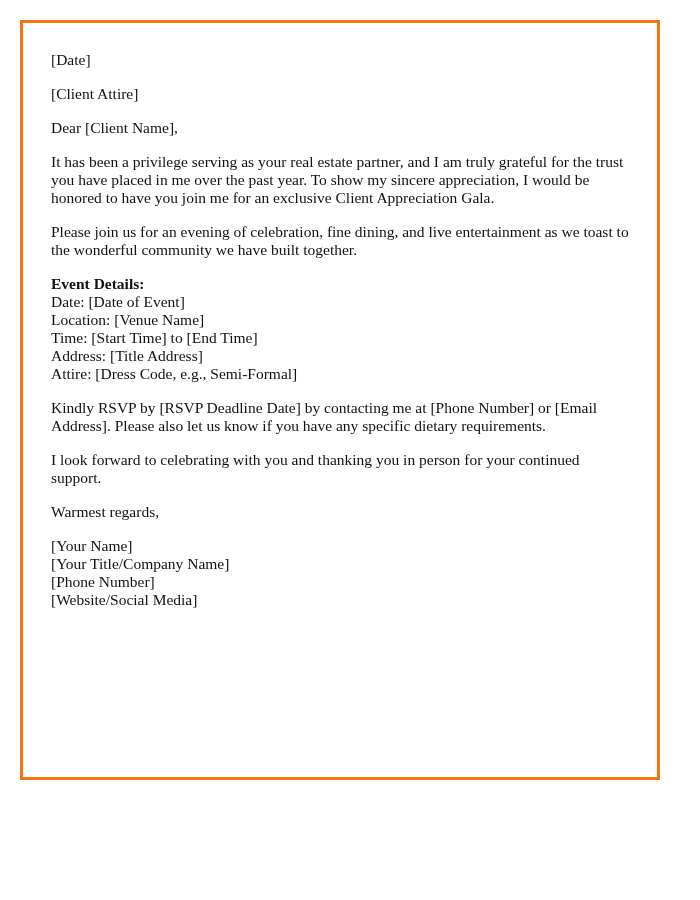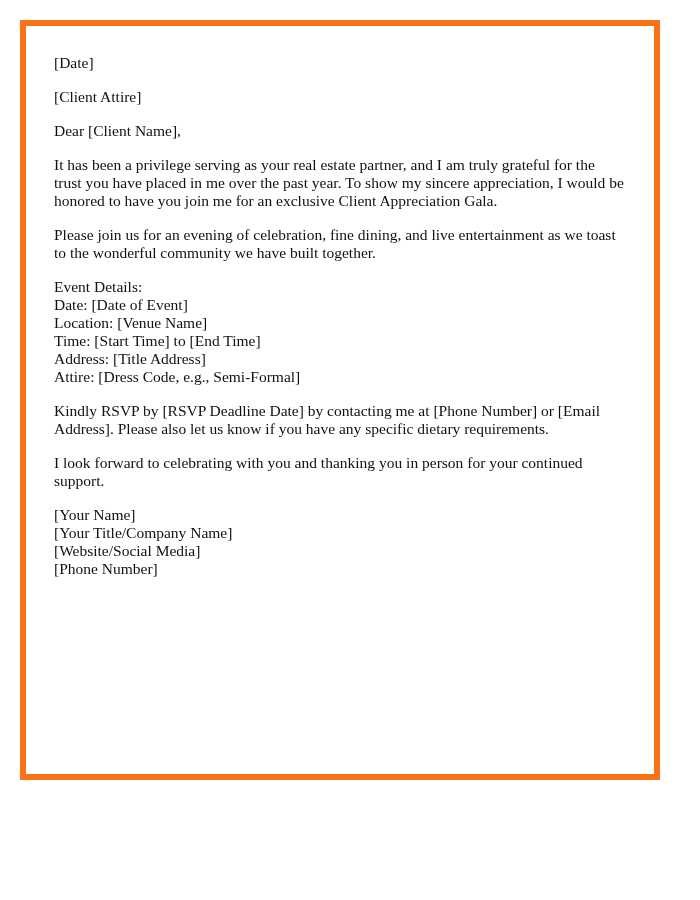--- a/index.html
+++ b/index.html
@@ -13,34 +13,34 @@
       position: relative;
       font-family: "Liberation Serif", "DejaVu Serif", serif;
       color: #111111;
     }
     .letter {
       position: absolute;
       left: 20px;
       top: 20px;
       width: 640px;
       height: 760px;
-      border: 6px solid #f97316;
+      border: 3px solid #f97316;
       box-sizing: border-box;
       padding: 28px 28px 0 28px;
       font-size: 15.5px;
       line-height: 18px;
     }
     .block {
       margin: 0 0 16px 0;
     }
     .line {
       display: block;
     }
     .bold {
-      font-weight: normal;
+      font-weight: bold;
     }
   </style>
 </head>
 <body>
 
 <div class="letter">
 
   <div class="block">
     <span class="line">[Date]</span>
   </div>
@@ -63,21 +63,24 @@
     <span class="line">Location: [Venue Name]</span>
     <span class="line">Time: [Start Time] to [End Time]</span>
     <span class="line">Address: [Title Address]</span>
     <span class="line">Attire: [Dress Code, e.g., Semi-Formal]</span>
   </div>
 
   <p class="block">Kindly RSVP by [RSVP Deadline Date] by contacting me at [Phone Number] or [Email Address]. Please also let us know if you have any specific dietary requirements.</p>
 
   <p class="block">I look forward to celebrating with you and thanking you in person for your continued support.</p>
 
+  <div class="block">
+    <span class="line">Warmest regards,</span>
+  </div>
 
   <div class="block">
     <span class="line">[Your Name]</span>
     <span class="line">[Your Title/Company Name]</span>
+    <span class="line">[Phone Number]</span>
     <span class="line">[Website/Social Media]</span>
-    <span class="line">[Phone Number]</span>
   </div>
 
 </div>
 
 </body></html>

